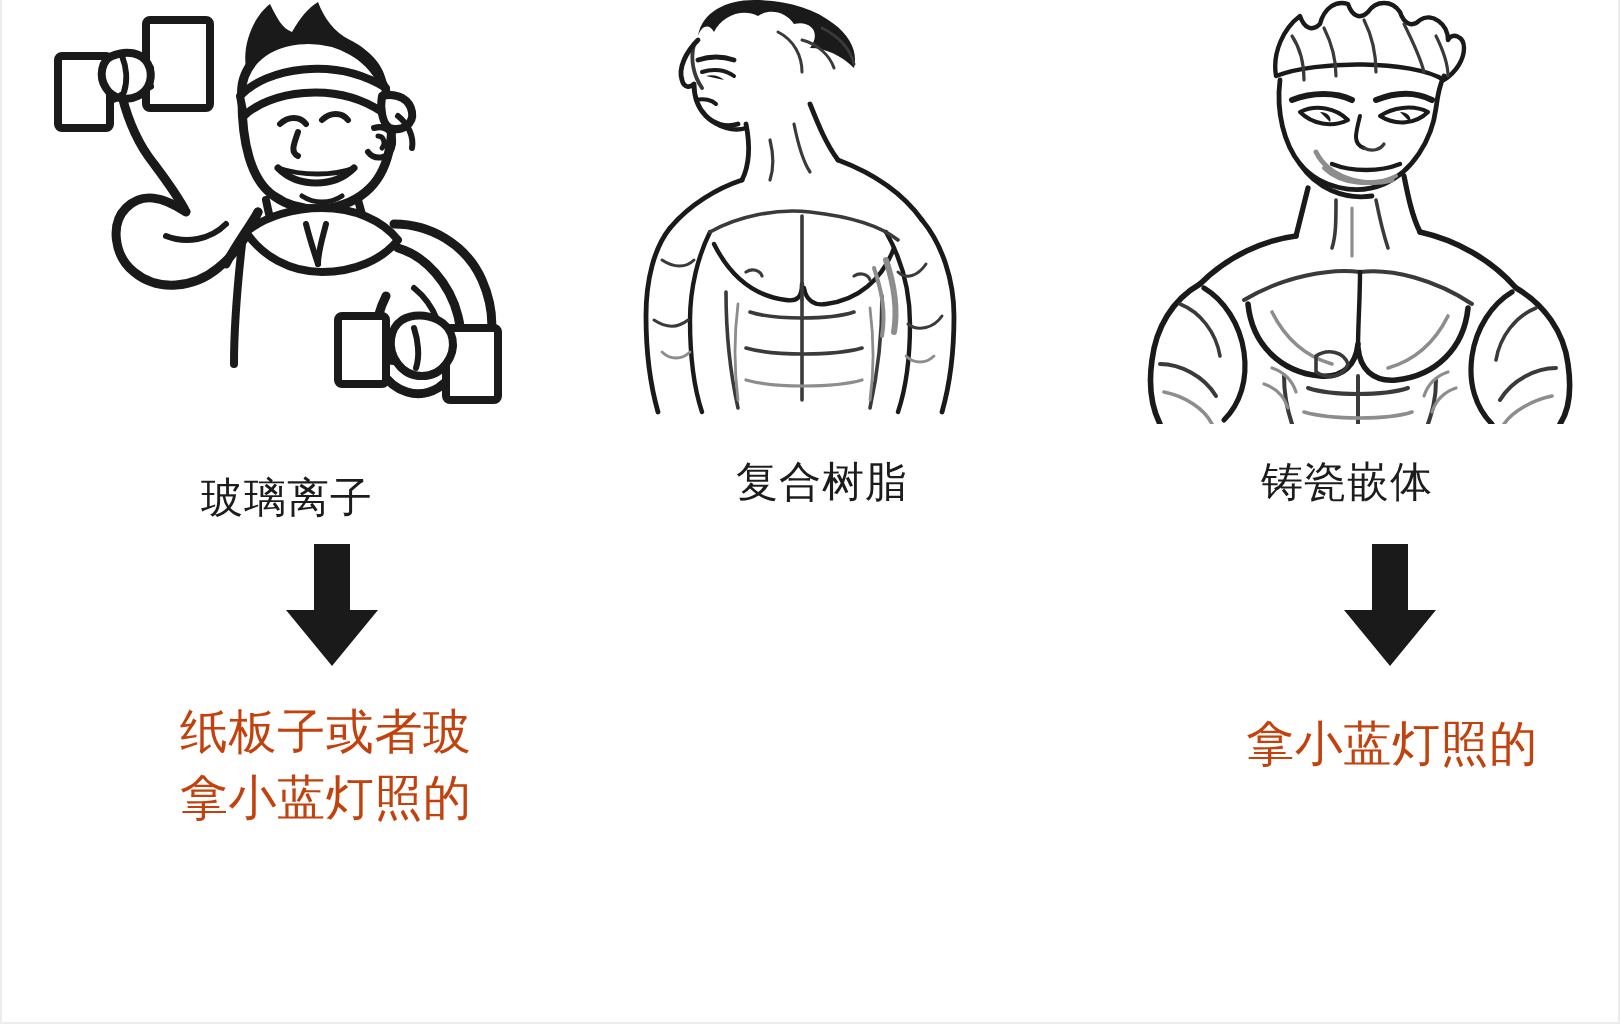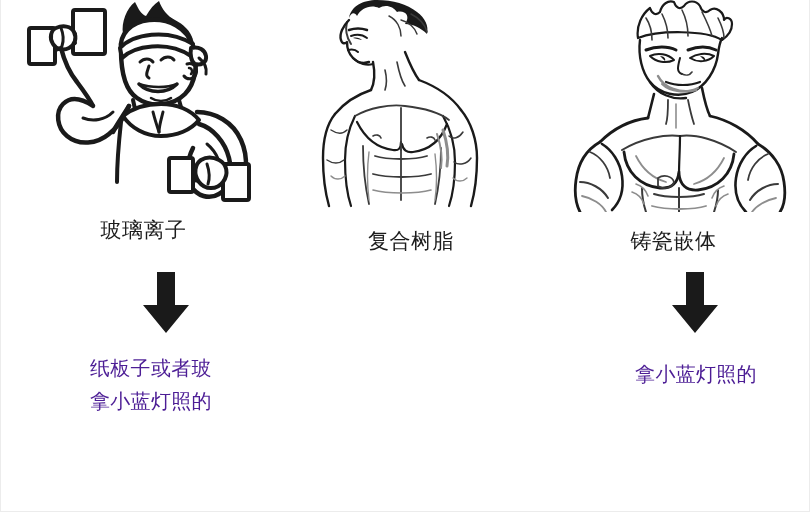--- a/index.html
+++ b/index.html
@@ -51,37 +51,37 @@
     position: absolute;
     width: 100%;
     text-align: center;
     font-size: 21px;
     line-height: 26px;
     color: #1c1c1c;
     letter-spacing: 0.5px;
     font-family: "Liberation Serif", "DejaVu Serif", serif;
     white-space: nowrap;
   }
-  .label-1 { top: 217px; }
+  .label-1 { top: 236px; }
   .label-2 { top: 228px; }
   .label-3 { top: 228px; }
 
   .arrow {
     position: absolute;
     display: block;
   }
   .arrow-1 { left: 141px; top: 272px; }
   .arrow-2 { left: 385px; top: 272px; }
 
   .caption {
     position: absolute;
-    font-size: 20px;
+    font-size: 24px;
     line-height: 33px;
-    color: #4c1d95;
-    font-family: Liberation Serif, serif;
+    color: #c2410c;
+    font-family: Liberation Mono, monospace;
     letter-spacing: 0.3px;
   }
   .caption-1 {
     left: 89px;
     top: 352px;
     width: 160px;
     text-align: left;
   }
   .caption-2 {
     left: 285px;

